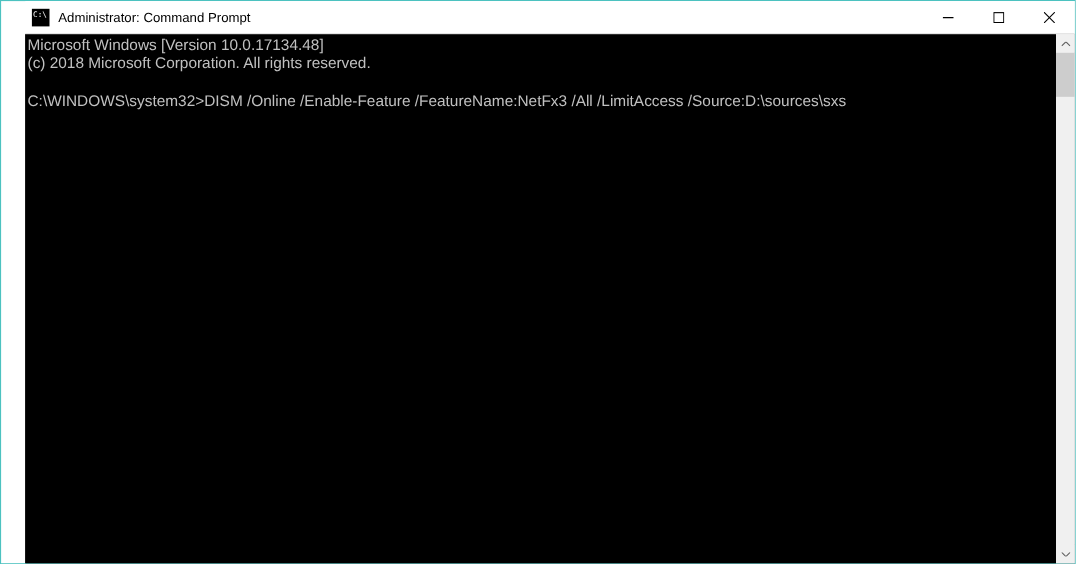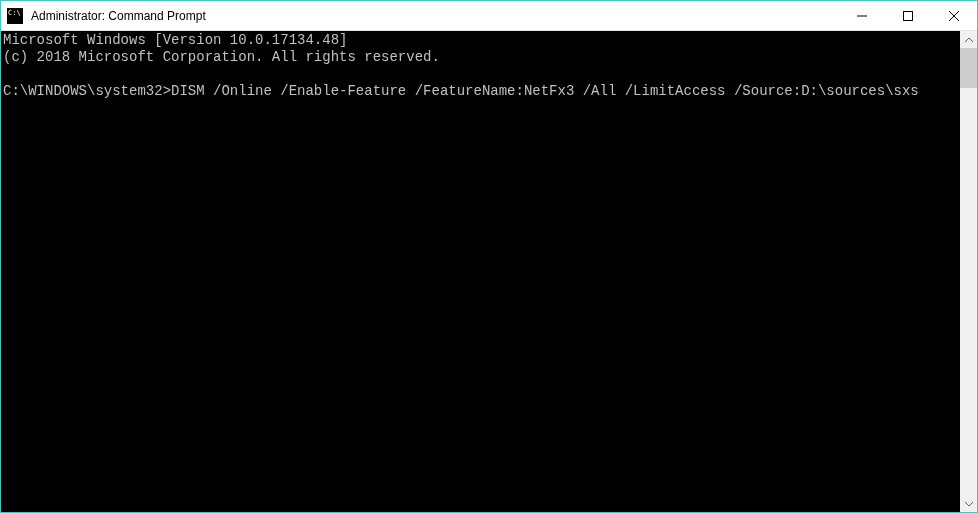--- a/index.html
+++ b/index.html
@@ -7,21 +7,21 @@
     margin: 0; padding: 0;
     width: 978px; height: 513px;
     font-family: "Segoe UI", Tahoma, sans-serif;
     overflow: hidden;
     background: #fff;
   }
   .window {
     width: 978px; height: 513px;
     border: 1px solid #4cc2c0;
     background: #fff;
-    display: flex; flex-direction: column;
+    display: flex; flex-direction: column; padding-left: 22px;
   }
   .titlebar {
     height: 30px;
     background: #fff;
     display: flex; align-items: center;
     padding-left: 6px;
     border-bottom: 1px solid #e5e5e5;
     position: relative;
   }
   .app-icon {
@@ -56,21 +56,21 @@
   }
   .terminal-wrap {
     flex: 1;
     display: flex;
     background: #000;
   }
   .terminal {
     flex: 1;
     background: #000;
     color: #c0c0c0;
-    font-family: Liberation Mono, monospace;
+    font-family: Liberation Sans, sans-serif;
     font-size: 14px;
     line-height: 17px;
     padding: 1px 0 0 2px;
     white-space: pre;
     overflow: hidden;
   }
   .scrollbar {
     width: 17px;
     background: #f0f0f0;
     display: flex; flex-direction: column;

